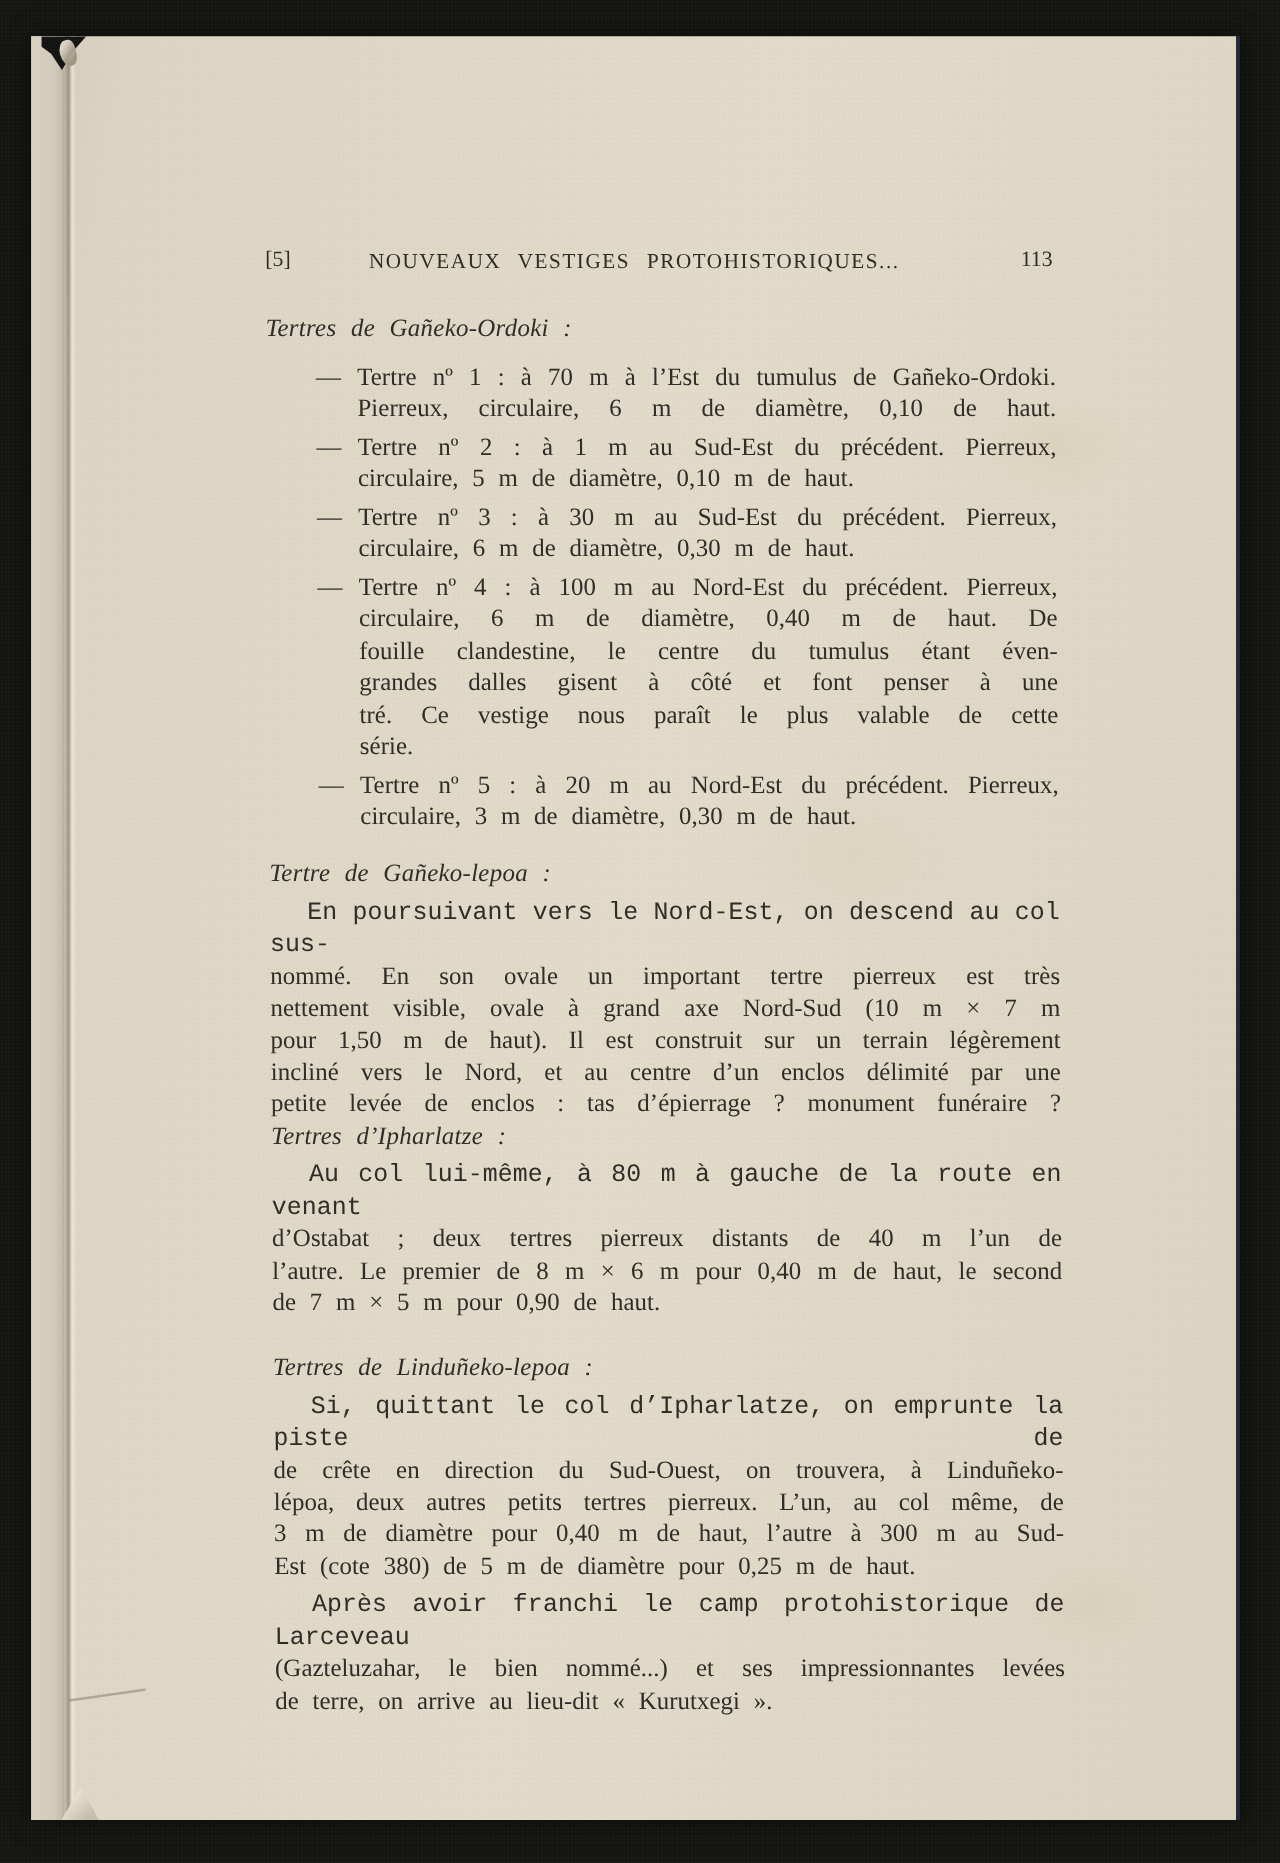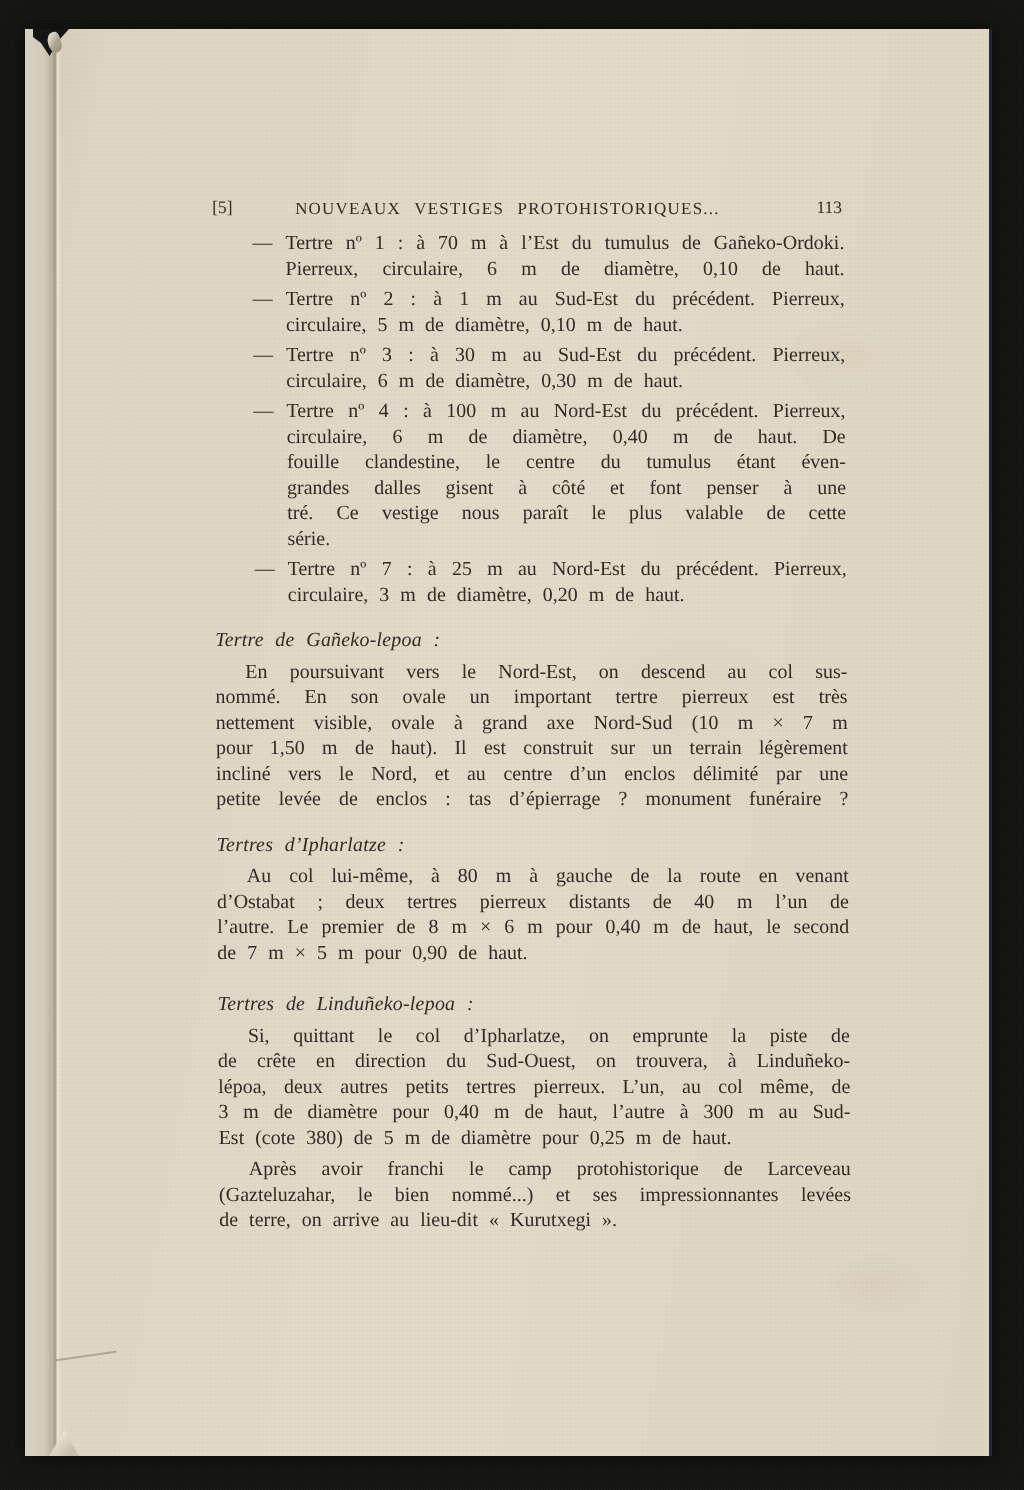--- a/index.html
+++ b/index.html
@@ -55,31 +55,31 @@
     transform:skewX(0.4deg);transform-origin:top left;
     color:#2f2d27;font-size:20px;line-height:25.5px;
   }
   .pheader{position:relative;height:22px;font-size:17.5px;}
   .pref{position:absolute;left:0;top:0;}
   .ptitle{position:absolute;left:83px;top:1px;font-size:17px;letter-spacing:1.2px;word-spacing:8px;}
   .pnum{position:absolute;right:2px;top:0;}
   .heading{font-style:italic;word-spacing:0.32em;letter-spacing:0.2px;}
   .s1 .heading{margin-top:34px;}
   .s2{margin-top:20px;}
-  .s3{margin-top:20px;}
+  .s3{}
   .s4{margin-top:26px;}
   .items{margin-top:13px;}
   .item{position:relative;padding-left:73px;margin-top:5px;}
   .item:first-child{margin-top:0;}
   .dash{position:absolute;left:40px;top:0;}
   .line{text-align:justify;text-align-last:justify;}
   .line.end{text-align-last:left;word-spacing:0.3em;}
   .para{margin-top:6px;}
   .para.follow{}
-  .para .line:first-child{text-indent:30px;}
+  .para .line:first-child{text-indent:30px;font-family:Liberation Mono, monospace;}
 </style>
 </head>
 <body>
 
 <div class="paper">
   <div class="edge-strip"></div>
   <div class="crease"></div>
   <div class="tear"></div>
   <div class="curl"></div>
   <div class="fold-bl"></div>
@@ -87,20 +87,21 @@
 
   <div class="content">
 
     <div class="pheader">
       <span class="pref">[5]</span>
       <span class="ptitle">NOUVEAUX VESTIGES PROTOHISTORIQUES...</span>
       <span class="pnum">113</span>
     </div>
 
     <div class="section s1">
+      <div class="heading">Tertres de Gañeko-Ordoki :</div>
       <div class="items">
 
         <div class="item">
           <span class="dash">—</span>
           <div class="line">Tertre nº 1 : à 70 m à l’Est du tumulus de Gañeko-Ordoki.</div>
           <div class="line">Pierreux, circulaire, 6 m de diamètre, 0,10 de haut.</div>
         </div>
 
         <div class="item">
           <span class="dash">—</span>
@@ -119,22 +120,22 @@
           <div class="line">Tertre nº 4 : à 100 m au Nord-Est du précédent. Pierreux,</div>
           <div class="line">circulaire, 6 m de diamètre, 0,40 m de haut. De</div>
           <div class="line">fouille clandestine, le centre du tumulus étant éven-</div>
           <div class="line">grandes dalles gisent à côté et font penser à une</div>
           <div class="line">tré. Ce vestige nous paraît le plus valable de cette</div>
           <div class="line end">série.</div>
         </div>
 
         <div class="item">
           <span class="dash">—</span>
-          <div class="line">Tertre nº 7 : à 25 m au Nord-Est du précédent. Pierreux,</div>
-          <div class="line end">circulaire, 3 m de diamètre, 0,20 m de haut.</div>
+          <div class="line">Tertre nº 5 : à 20 m au Nord-Est du précédent. Pierreux,</div>
+          <div class="line end">circulaire, 3 m de diamètre, 0,30 m de haut.</div>
         </div>
 
       </div>
     </div>
 
     <div class="section s2">
       <div class="heading">Tertre de Gañeko-lepoa :</div>
       <div class="para">
         <div class="line">En poursuivant vers le Nord-Est, on descend au col sus-</div>
         <div class="line">nommé. En son ovale un important tertre pierreux est très</div>

